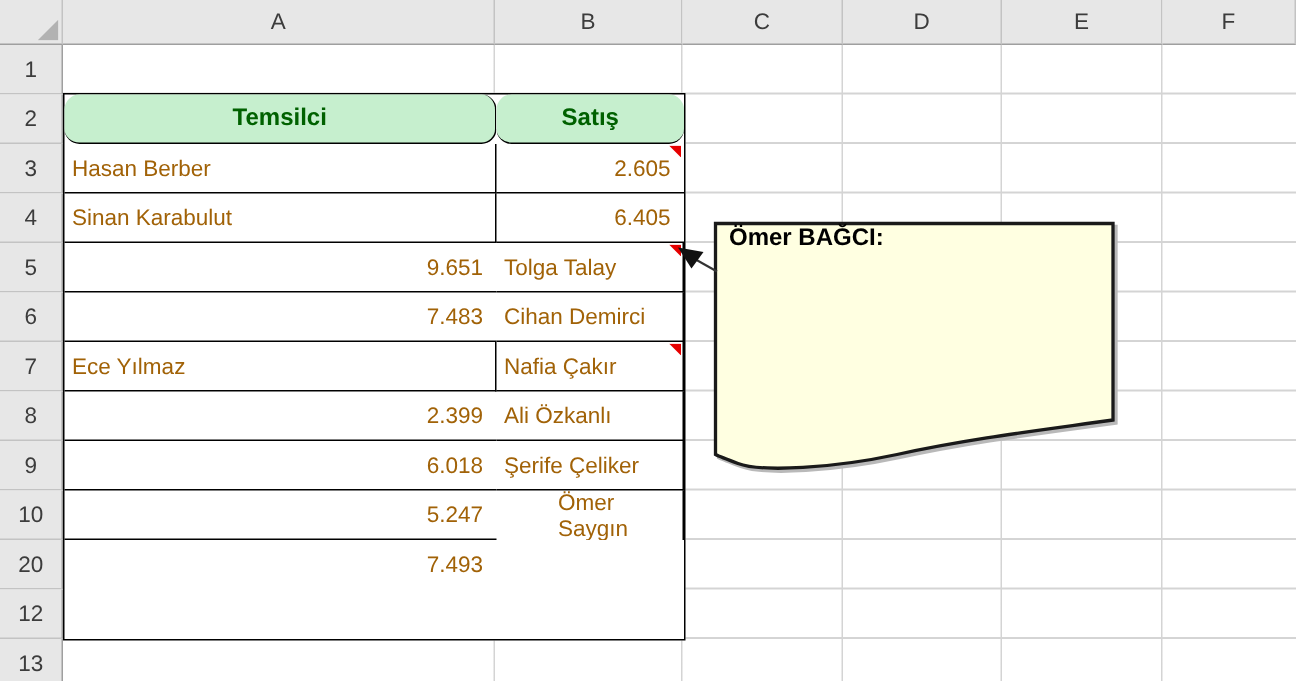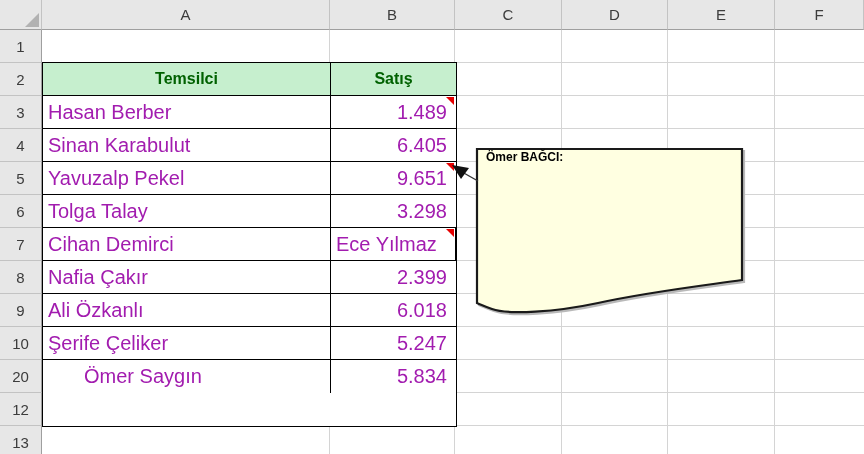--- a/index.html
+++ b/index.html
@@ -44,40 +44,40 @@
     background-position:287px 0,412px 0,519px 0,625px 0,732px 0,0 0;
   }
   
   .datatable{
     position:absolute;left:42px;top:62px;width:415px;height:365px;box-sizing:border-box;
     border:1px solid #000;background:#fff;
     display:grid;grid-template-columns:288px 1fr;grid-auto-rows:33px;
   }
   .cell{
     box-sizing:border-box;display:flex;align-items:center;
-    border-bottom:1px solid #000;font-size:20px;color:#a21caf;overflow:hidden;
+    border-bottom:1px solid #000;font-size:15px;color:#a16207;overflow:hidden;
   }
   .cell.c-name{border-right:1px solid #000;padding-left:5px;}
   .cell.c-val{justify-content:flex-end;padding-right:9px;text-align:right;}
   .cell.hdr{
     background:#c6efce;color:#006100;font-weight:bold;justify-content:center;
-    padding:0;font-size:16px;
+    padding:0;font-size:16px;border-radius:10px;
   }
   .cell.lastrow{border-bottom:none;padding-left:41px;}
   
   .indicator{
     position:absolute;width:8px;height:8px;background:#e60000;
     clip-path:polygon(0 0,100% 0,100% 100%);
   }
   
   .comment-svg{position:absolute;left:0;top:0;width:864px;height:454px;pointer-events:none;}
   .comment-shape{filter:drop-shadow(2px 2px 0px #b9b9b9);}
   .comment-title{
     position:absolute;left:486px;top:150px;width:250px;
-    font-size:12px;font-weight:bold;color:#000;
+    font-size:16px;font-weight:bold;color:#000;
   }
 </style>
 </head>
 <body>
 
 <div class="stage">
 
   <div class="gridarea"></div>
 
   <div class="corner">
@@ -103,37 +103,36 @@
   <div class="rowhead" style="top:327px">10</div>
   <div class="rowhead" style="top:360px">20</div>
   <div class="rowhead" style="top:393px">12</div>
   <div class="rowhead" style="top:426px">13</div>
 
   <div class="datatable">
     <div class="cell c-name hdr">Temsilci</div>
     <div class="cell c-val hdr">Satış</div>
 
     <div class="cell c-name">Hasan Berber</div>
-    <div class="cell c-val">1.489</div>
+    <div class="cell c-val">2.605</div>
     <div class="cell c-name">Sinan Karabulut</div>
     <div class="cell c-val">6.405</div>
-    <div class="cell c-name">Yavuzalp Pekel</div>
     <div class="cell c-val">9.651</div>
     <div class="cell c-name">Tolga Talay</div>
-    <div class="cell c-val">3.298</div>
+    <div class="cell c-val">7.483</div>
     <div class="cell c-name">Cihan Demirci</div>
     <div class="cell c-name">Ece Yılmaz</div>
     <div class="cell c-name">Nafia Çakır</div>
     <div class="cell c-val">2.399</div>
     <div class="cell c-name">Ali Özkanlı</div>
     <div class="cell c-val">6.018</div>
     <div class="cell c-name">Şerife Çeliker</div>
     <div class="cell c-val">5.247</div>
     <div class="cell c-name lastrow">Ömer Saygın</div>
-    <div class="cell c-val lastrow">5.834</div>
+    <div class="cell c-val lastrow">7.493</div>
   </div>
 
   <div class="indicator" style="left:446px;top:97px"></div>
   <div class="indicator" style="left:446px;top:163px"></div>
   <div class="indicator" style="left:446px;top:229px"></div>
 
   <svg class="comment-svg" viewBox="0 0 864 454">
     <path class="comment-shape" d="M 477 149 L 742 149 L 742 280
              C 700 286 648 292 598 303
              C 556 312 508 315 492 309

